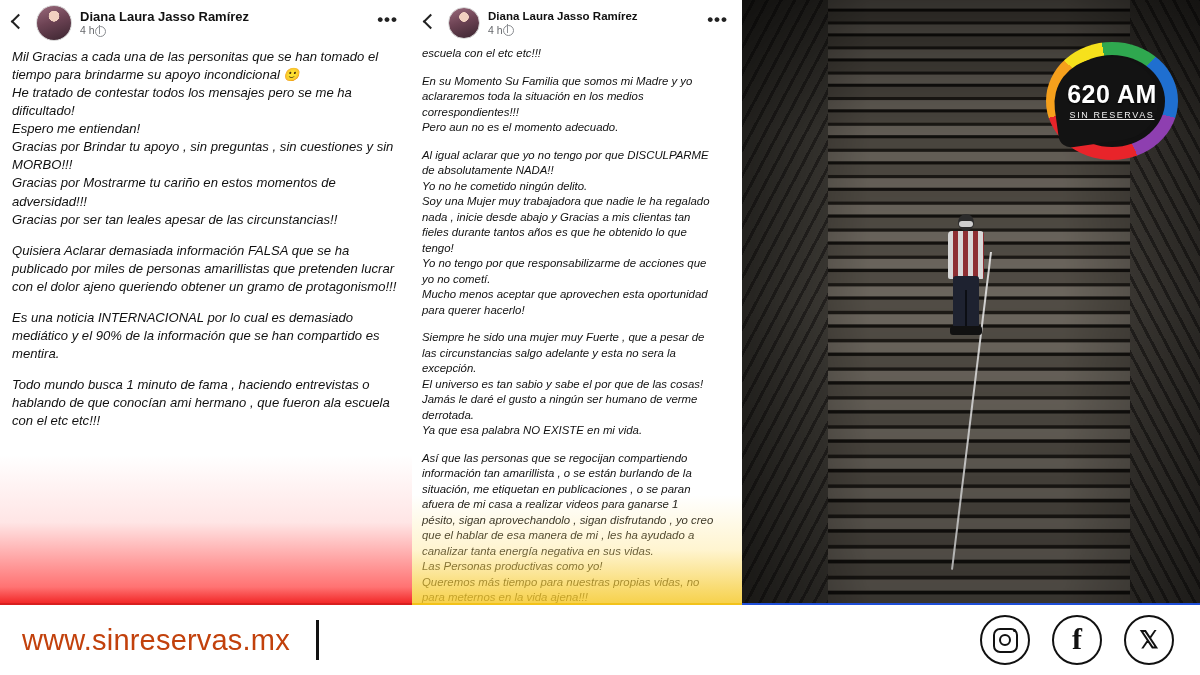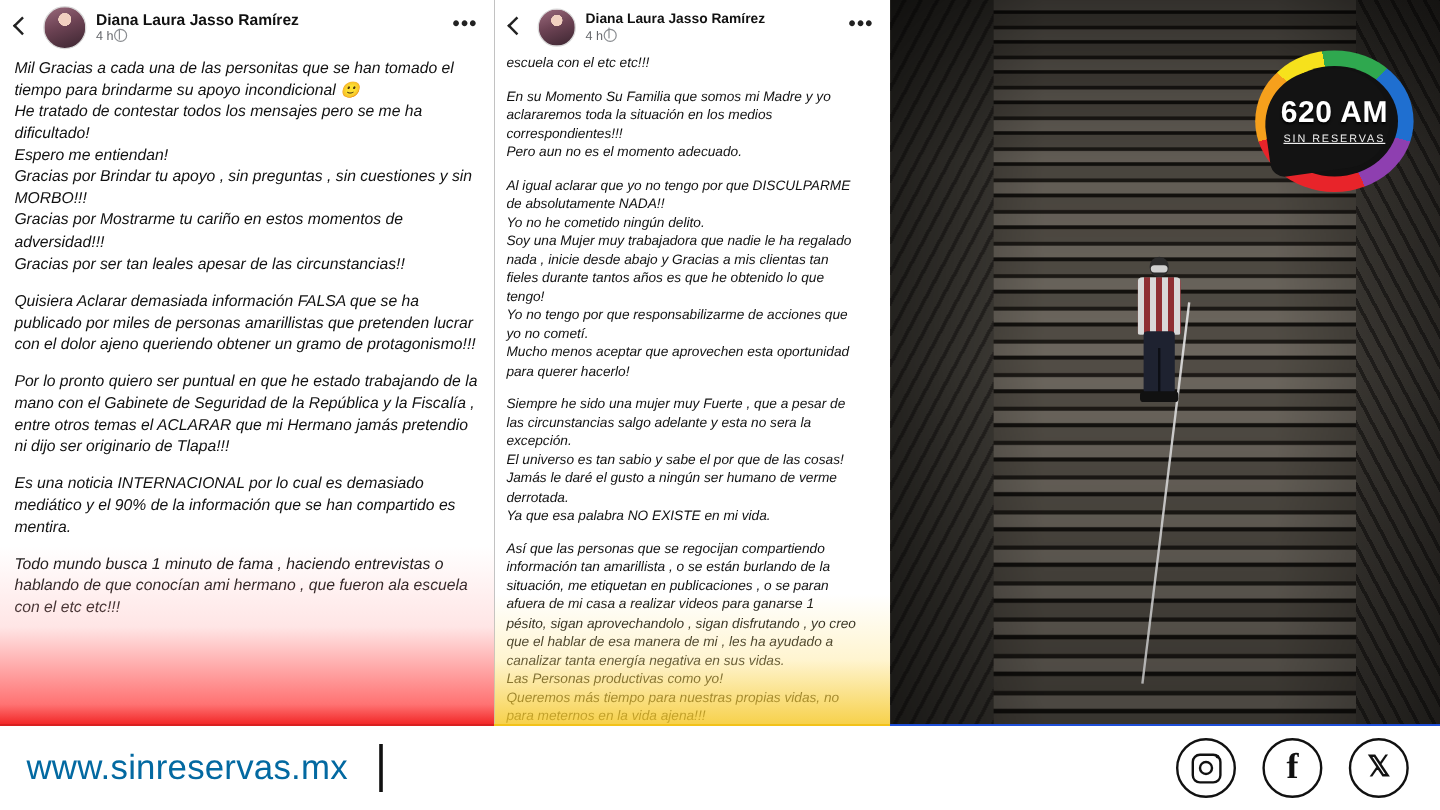--- a/index.html
+++ b/index.html
@@ -81,21 +81,21 @@
     color: #111;
     white-space: nowrap;
     overflow: hidden;
     text-overflow: ellipsis;
   }
   .prof-name.sm { font-size: 11.5px; }
   .prof-meta {
     font-size: 10.5px;
     color: #65676b;
     display: flex;
-    align-items: flex-start;
+    align-items: flex-end;
     gap: 0;
   }
   .globe {
     display: inline-block;
     width: 9px; height: 9px;
     border-radius: 50%;
     border: 1.2px solid #8a8d91;
     position: relative;
   }
   .globe::after {
@@ -311,21 +311,21 @@
     position: absolute;
     left: 0; bottom: 0;
     width: 1200px;
     height: 70px;
     background: #ffffff;
     display: flex;
     align-items: center;
   }
   .footer-url {
     font-size: 29px;
-    color: #0369a1;
+    color: #c2410c;
     padding-left: 22px;
     letter-spacing: 0.2px;
   }
   .footer-divider {
     width: 3px;
     height: 40px;
     background: #111;
     margin-left: 26px;
   }
   .social {
@@ -410,21 +410,20 @@
       </div>
 
       <div class="post-body">
         <p>Mil Gracias a cada una de las personitas que se han tomado el tiempo para brindarme su apoyo incondicional 🙂
 He tratado de contestar todos los mensajes pero se me ha dificultado!
 Espero me entiendan!
 Gracias por Brindar tu apoyo , sin preguntas , sin cuestiones y sin MORBO!!!
 Gracias por Mostrarme tu cariño en estos momentos de adversidad!!!
 Gracias por ser tan leales apesar de las circunstancias!!</p>
         <p>Quisiera Aclarar demasiada información FALSA que se ha publicado por miles de personas amarillistas que pretenden lucrar con el dolor ajeno queriendo obtener un gramo de protagonismo!!!</p>
-        <p>Por lo pronto quiero ser puntual en que he estado trabajando de la mano con el Gabinete de Seguridad de la República y la Fiscalía , entre otros temas el ACLARAR que mi  Hermano jamás pretendio ni dijo ser originario de Tlapa!!!</p>
         <p>Es una noticia INTERNACIONAL por lo cual es demasiado mediático y el 90% de la información que se han compartido es mentira.</p>
         <p>Todo mundo busca 1 minuto de fama , haciendo entrevistas o hablando de que conocían ami hermano , que fueron ala escuela con el etc etc!!!</p>
       </div>
 
       <div class="fade-left"></div>
     </div>
 
     <div class="panel panel-right">
       <div class="panel-header">
         <div class="back-arrow"></div>

